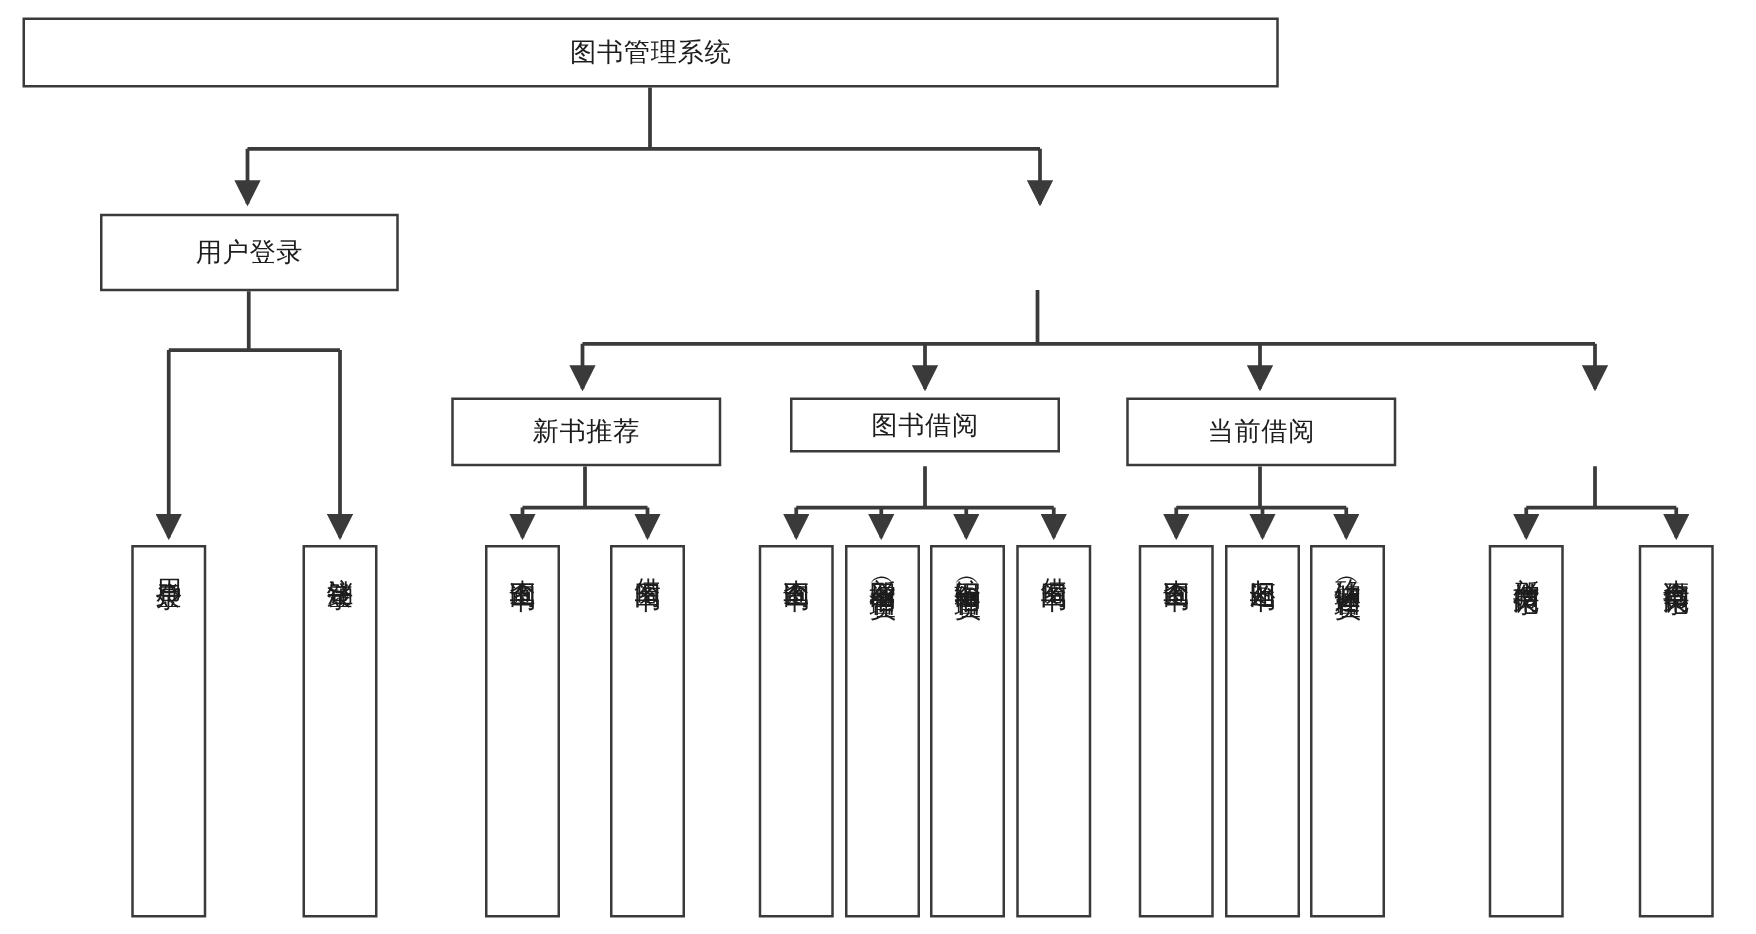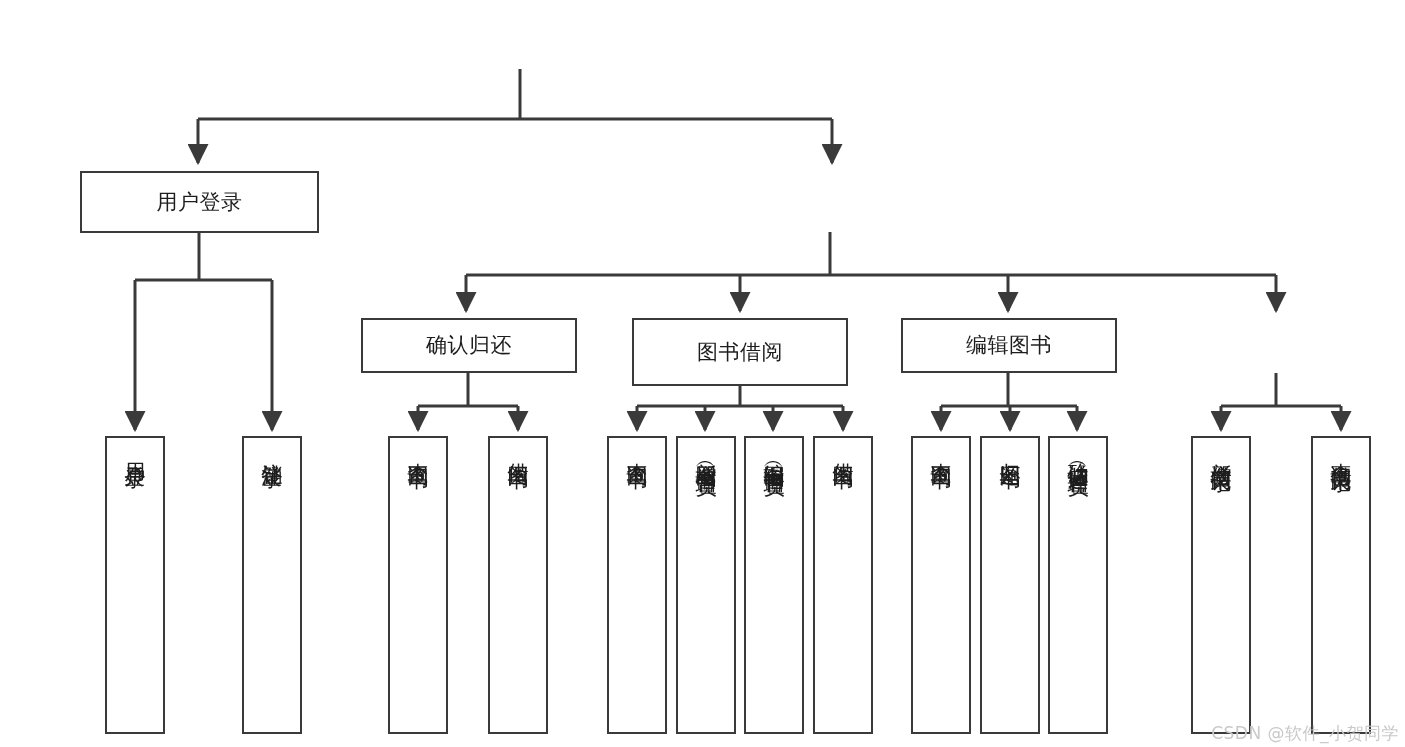--- a/index.html
+++ b/index.html
@@ -120,33 +120,36 @@
       <path d="M 1010 406 L 1010 430" marker-end="url(#arw)"></path>
       <path d="M 1077 406 L 1077 430" marker-end="url(#arw)"></path>
 
       <path d="M 1276 373 L 1276 406"></path>
       <path d="M 1221 406 L 1341 406"></path>
       <path d="M 1221 406 L 1221 430" marker-end="url(#arw)"></path>
       <path d="M 1341 406 L 1341 430" marker-end="url(#arw)"></path>
     </g>
   </svg>
 
+  <div class="node horiz root" style="left:18px;  top:14px;   width:1005px; height:56px;">
+    <span class="label">图书管理系统</span>
+  </div>
 
   <div class="node horiz" style="left:80px;  top:171px;  width:239px;  height:62px;">
     <span class="label">用户登录</span>
   </div>
 
   <div class="node horiz" style="left:361px;  top:318px; width:216px; height:55px;">
-    <span class="label">确认归还</span>
+    <span class="label">新书推荐</span>
   </div>
-  <div class="node horiz" style="left:632px;  top:318px; width:216px; height:68px;">
+  <div class="node horiz" style="left:632px;  top:318px; width:216px; height:44px;">
     <span class="label">图书借阅</span>
   </div>
   <div class="node horiz" style="left:901px;  top:318px; width:216px; height:55px;">
-    <span class="label">编辑图书</span>
+    <span class="label">当前借阅</span>
   </div>
 
   <div class="node vert" style="left:105px; top:436px; width:60px; height:298px;">
     <span class="label">用户登录</span>
   </div>
   <div class="node vert" style="left:242px; top:436px; width:60px; height:298px;">
     <span class="label">注销登录</span>
   </div>
 
   <div class="node vert" style="left:388px; top:436px; width:60px; height:298px;">
@@ -179,15 +182,14 @@
     <span class="label">确认归还（管理员）</span>
   </div>
 
   <div class="node vert" style="left:1191px; top:436px; width:60px; height:298px;">
     <span class="label">新增借阅记录</span>
   </div>
   <div class="node vert" style="left:1311px; top:436px; width:60px; height:298px;">
     <span class="label">查询借阅记录</span>
   </div>
 
-  <div id="watermark">CSDN @软件_小贺同学</div>
 
 </div>
 
 </body></html>

